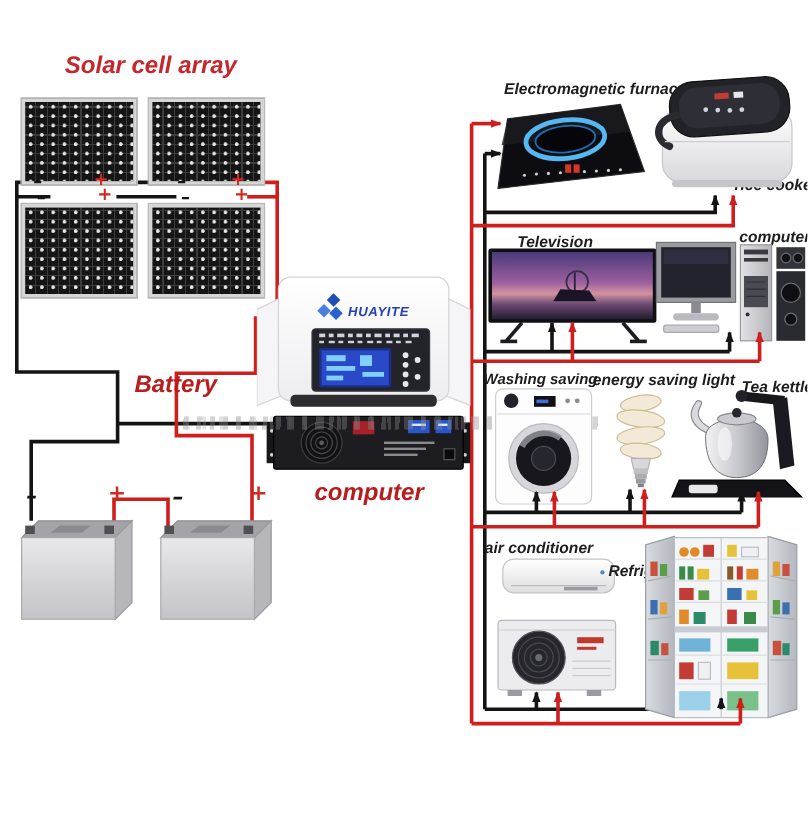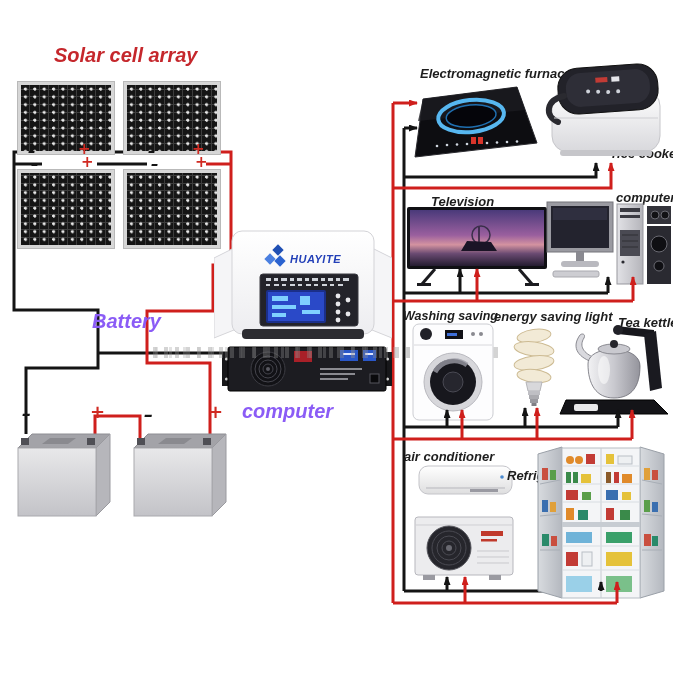--- a/index.html
+++ b/index.html
@@ -14,21 +14,21 @@
   .panel{position:absolute;border:3px solid #d6d6d6;outline:1px solid #b9b9b9;
     background-color:#151515;
     background-image:
       radial-gradient(circle at 4.5px 4px,#e8e8e8 1.3px,rgba(0,0,0,0) 1.8px),
       repeating-linear-gradient(90deg,rgba(0,0,0,0) 0 8.4px,#3d3d3d 8.4px 9.4px),
       repeating-linear-gradient(0deg,rgba(0,0,0,0) 0 6.8px,#3d3d3d 6.8px 7.8px);
     background-size:9.4px 7.8px,auto,auto;}
   
   .lbl{position:absolute;font-weight:600;font-size:13px;color:#1d1d1d;white-space:nowrap;}
   .heading-red{position:absolute;font-weight:bold;font-size:20px;color:#c5272c;white-space:nowrap;}
-  .blue-lbl{position:absolute;font-weight:600;font-size:20px;color:#8b5cf6;white-space:nowrap;}
+  .blue-lbl{position:absolute;font-weight:600;font-size:20px;color:#b91c1c;white-space:nowrap;margin-left:20px;}
   .mk{position:absolute;font-weight:bold;font-size:15px;line-height:1;
       font-family:"DejaVu Sans",sans-serif;}
   .mk.big{font-size:18px;}
   .mk.plus{color:#d02a22}
   .mk.minus{color:#141414}
   .main-title{position:absolute;left:0;right:0;top:626px;text-align:center;
     font-family:"Liberation Serif",serif;font-weight:bold;font-size:19px;
     letter-spacing:2px;color:#2e2e2e;}
   .watermark{position:absolute;left:150px;top:347px;width:352px;height:11px;opacity:.5;
     background:

